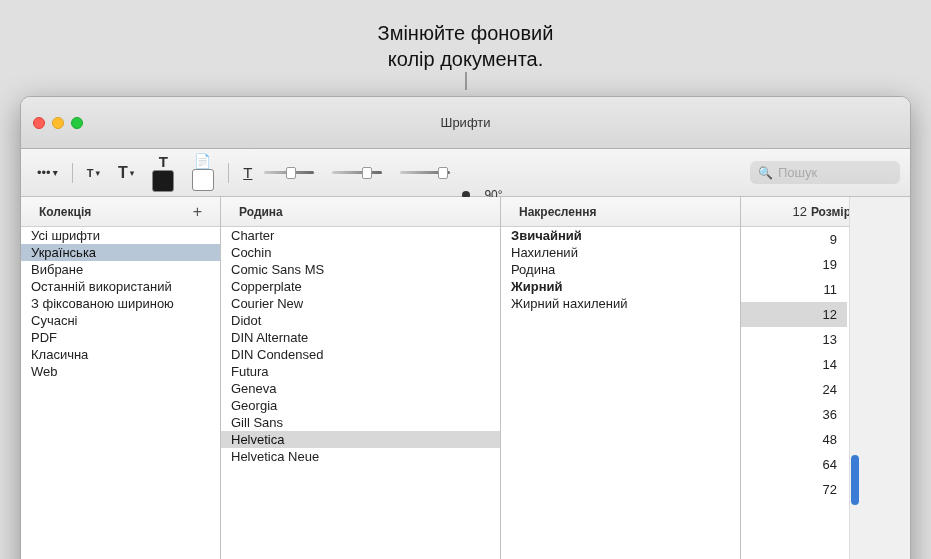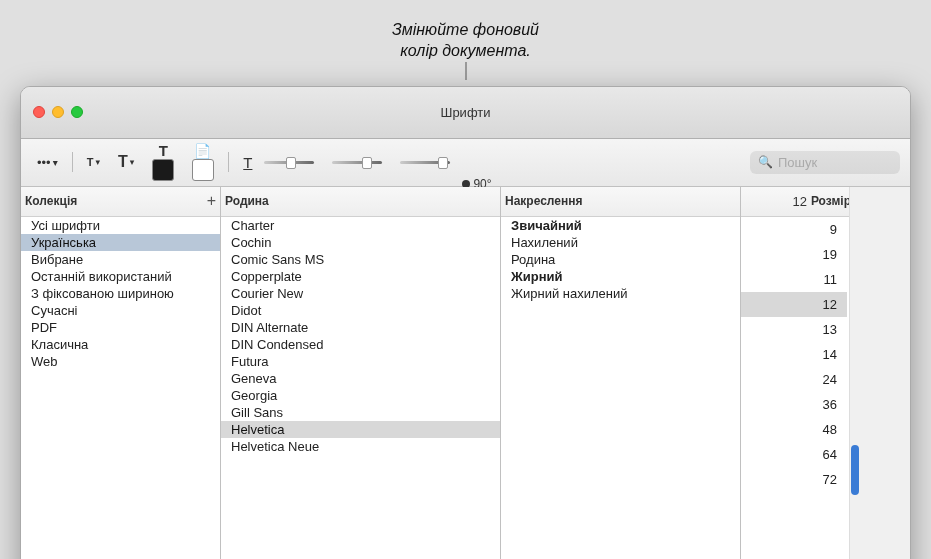--- a/index.html
+++ b/index.html
@@ -15,26 +15,25 @@
     }
 
     .window-wrapper {
       position: relative;
       width: 931px;
     }
 
     .tooltip-area {
       text-align: center;
       margin-bottom: 6px;
-      font-size: 16px;
+      font-size: 20px;
       font-weight: 500;
       color: #111;
       line-height: 1.3;
       position: relative;
-      font-style: italic;
     }
 
     .tooltip-line {
       position: absolute;
       left: 50%;
       transform: translateX(-50%);
       top: 100%;
       width: 1px;
       height: 18px;
       background: #555;
@@ -173,21 +172,21 @@
     }
 
     .panel-collection { width: 200px; }
     .panel-family { width: 280px; }
     .panel-typeface { width: 240px; }
 
     .panel-header {
       display: flex;
       align-items: center;
       justify-content: space-between;
-      padding: 6px 4px;
+      padding: 6px 18px;
       border-bottom: 1px solid #d0d0d0;
       background: linear-gradient(to bottom, #f8f8f8, #eeeeee);
       height: 30px;
     }
 
     .panel-header-label {
       font-size: 12px;
       font-weight: 600;
       color: #333;
     }
@@ -362,21 +361,21 @@
           <div style="width:50px; height:3px; background:linear-gradient(to right,#ccc,#666); border-radius:2px;"></div>
           <div style="position:absolute; left:30px; top:-4px; width:10px; height:12px; background:white; border:1px solid #999; border-radius:2px;"></div>
         </div>
         <div style="width:10px;"></div>
         <div style="position:relative; display:flex; align-items:center;">
           <div style="width:50px; height:3px; background:linear-gradient(to right,#ccc,#666); border-radius:2px;"></div>
           <div style="position:absolute; left:38px; top:-4px; width:10px; height:12px; background:white; border:1px solid #999; border-radius:2px;"></div>
         </div>
       </div>
 
-      <div class="toolbar-btn" style="gap:3px;margin-top:44px;">
+      <div class="toolbar-btn" style="gap:14px;margin-top:44px;">
         <span style="width:8px;height:8px;background:#333;border-radius:50%;display:inline-block;"></span>
         <span class="degree-text">90°</span>
       </div>
 
       <div class="search-box">
         <span style="color:#888; font-size:12px;">🔍</span>
         <span class="search-placeholder">Пошук</span>
       </div>
 
     </div>

